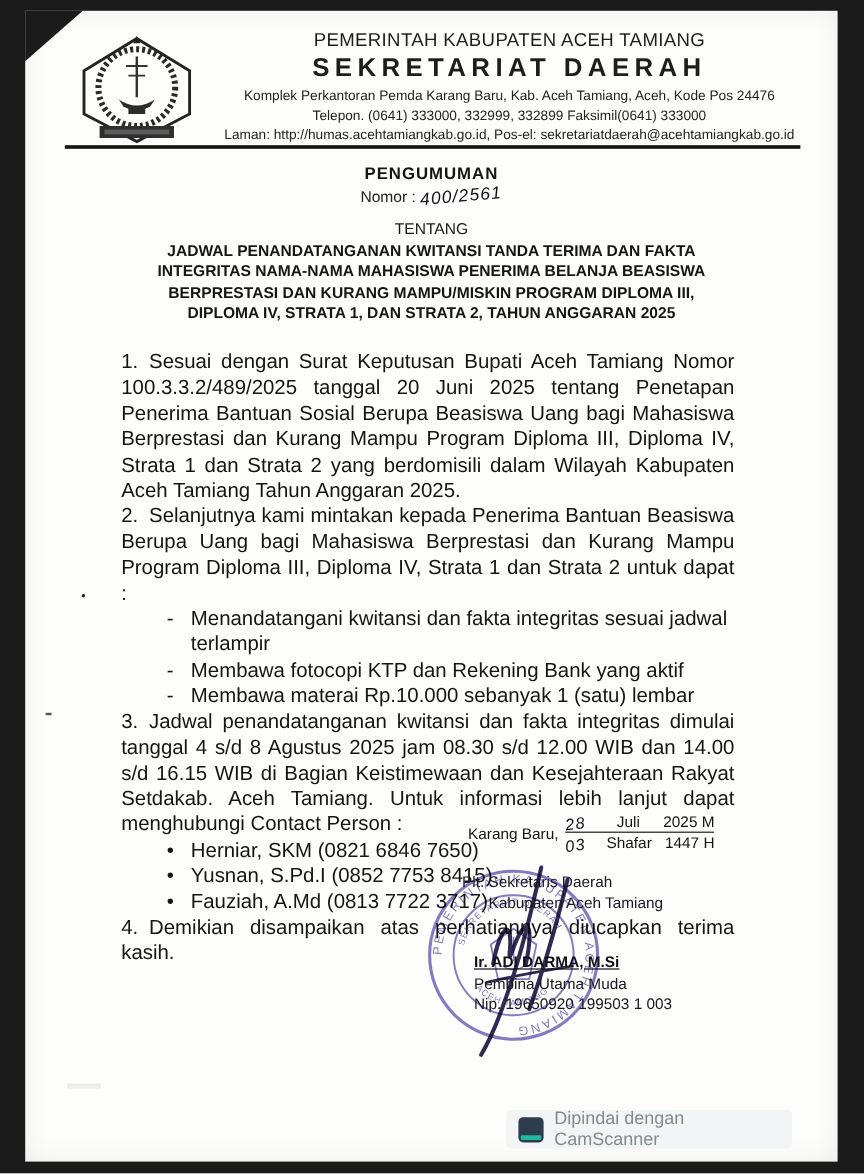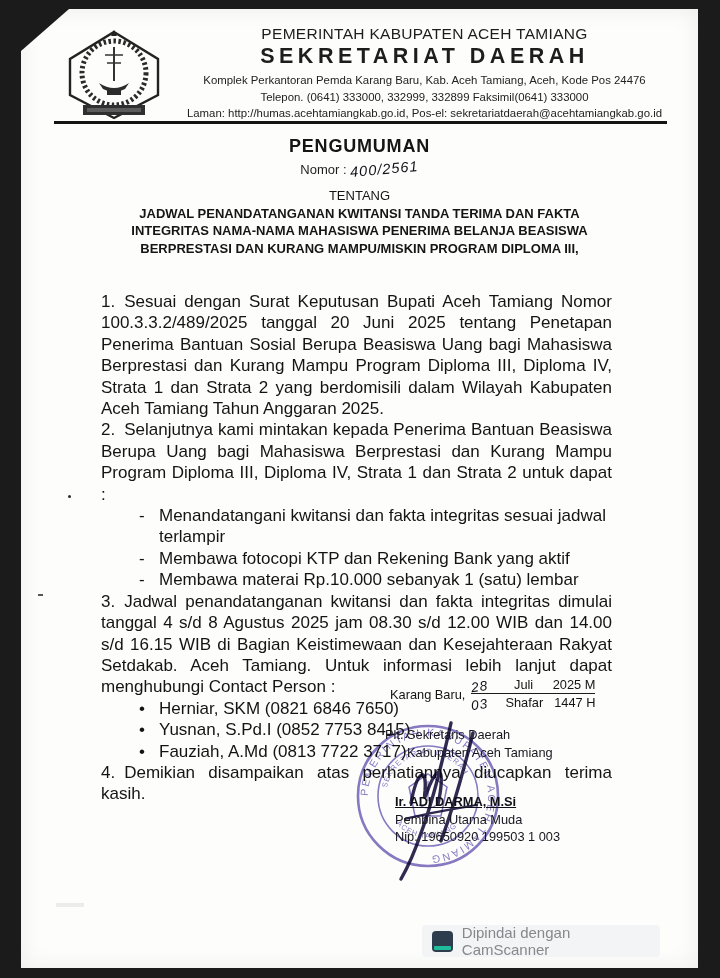--- a/index.html
+++ b/index.html
@@ -13,21 +13,21 @@
   .letterhead{position:absolute;top:14px;left:26px;right:26px;height:96px;}
   .emblem{position:absolute;left:16px;top:6px;width:102px;height:92px;}
   .lh-text{margin-left:130px;text-align:center;color:#1d1d1d;}
   .lh1{font-size:15.5px;letter-spacing:.3px;margin-top:2px;}
   .lh2{font-size:21.5px;font-weight:bold;letter-spacing:4.5px;margin-top:1px;}
   .lh3{font-size:11.4px;line-height:15.5px;margin-top:1px;color:#222;}
   .lh3.first{margin-top:4px;}
   .rule{position:absolute;top:112px;left:33px;width:613px;height:3px;background:#141414;}
   
   .title-block{position:absolute;top:127px;left:0;width:100%;text-align:center;color:#151515;}
-  .doc-title{font-size:18px;font-weight:bold;letter-spacing:.8px;}
+  .doc-title{font-size:14px;font-weight:bold;letter-spacing:.8px;}
   .nomor{font-size:13px;margin-top:4px;color:#1d1d1d;}
   .hand{display:inline-block;font-style:italic;font-size:14.5px;transform:rotate(-5deg);
         color:#101018;letter-spacing:1px;}
   .tentang{font-size:13px;font-weight:normal;margin-top:11px;}
   .subject{font-size:13px;font-weight:bold;line-height:17.4px;margin-top:2px;}
   
   .body{position:absolute;top:282px;left:80px;width:511px;font-size:17px;
         line-height:21.4px;color:#141414;}
   .item{margin:0;text-align:justify;}
   .num{margin-right:9px;}
@@ -99,20 +99,21 @@
       <div class="doc-title">PENGUMUMAN</div>
       <div class="nomor">
         <span>Nomor :</span>
         <span class="hand">400/2561</span>
       </div>
       <div class="tentang">TENTANG</div>
       <div class="subject">
         <div>JADWAL PENANDATANGANAN KWITANSI TANDA TERIMA DAN FAKTA</div>
         <div>INTEGRITAS NAMA-NAMA MAHASISWA PENERIMA BELANJA BEASISWA</div>
         <div>BERPRESTASI DAN KURANG MAMPU/MISKIN PROGRAM DIPLOMA III,</div>
+        <div>DIPLOMA IV, STRATA 1, DAN STRATA 2, TAHUN ANGGARAN 2025</div>
       </div>
     </div>
 
     <div class="body">
       <p class="item"><span class="num">1.</span><span>Sesuai dengan Surat Keputusan Bupati Aceh Tamiang Nomor 100.3.3.2/489/2025 tanggal 20 Juni 2025 tentang Penetapan Penerima Bantuan Sosial Berupa Beasiswa Uang bagi Mahasiswa Berprestasi dan Kurang Mampu Program Diploma III, Diploma IV, Strata 1 dan Strata 2 yang berdomisili dalam Wilayah Kabupaten Aceh Tamiang Tahun Anggaran 2025.</span></p>
       <p class="item"><span class="num">2.</span><span>Selanjutnya kami mintakan kepada Penerima Bantuan Beasiswa Berupa Uang bagi Mahasiswa Berprestasi dan Kurang Mampu Program Diploma III, Diploma IV, Strata 1 dan Strata 2 untuk dapat :</span></p>
       <div class="subrow">
           <span class="marker">-</span>
           <span>Menandatangani kwitansi dan fakta integritas sesuai jadwal terlampir</span>
         </div>

